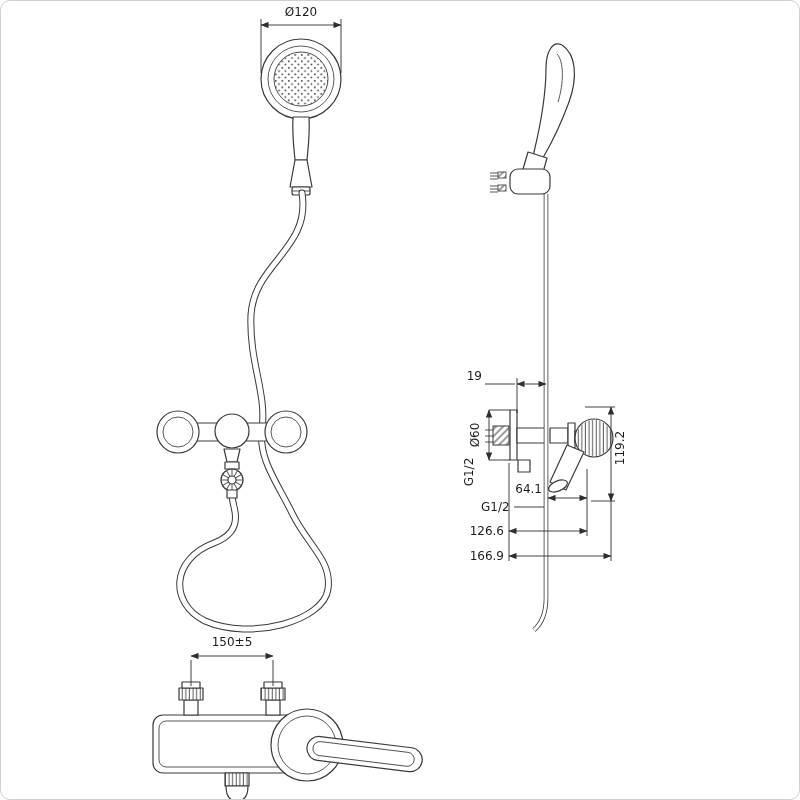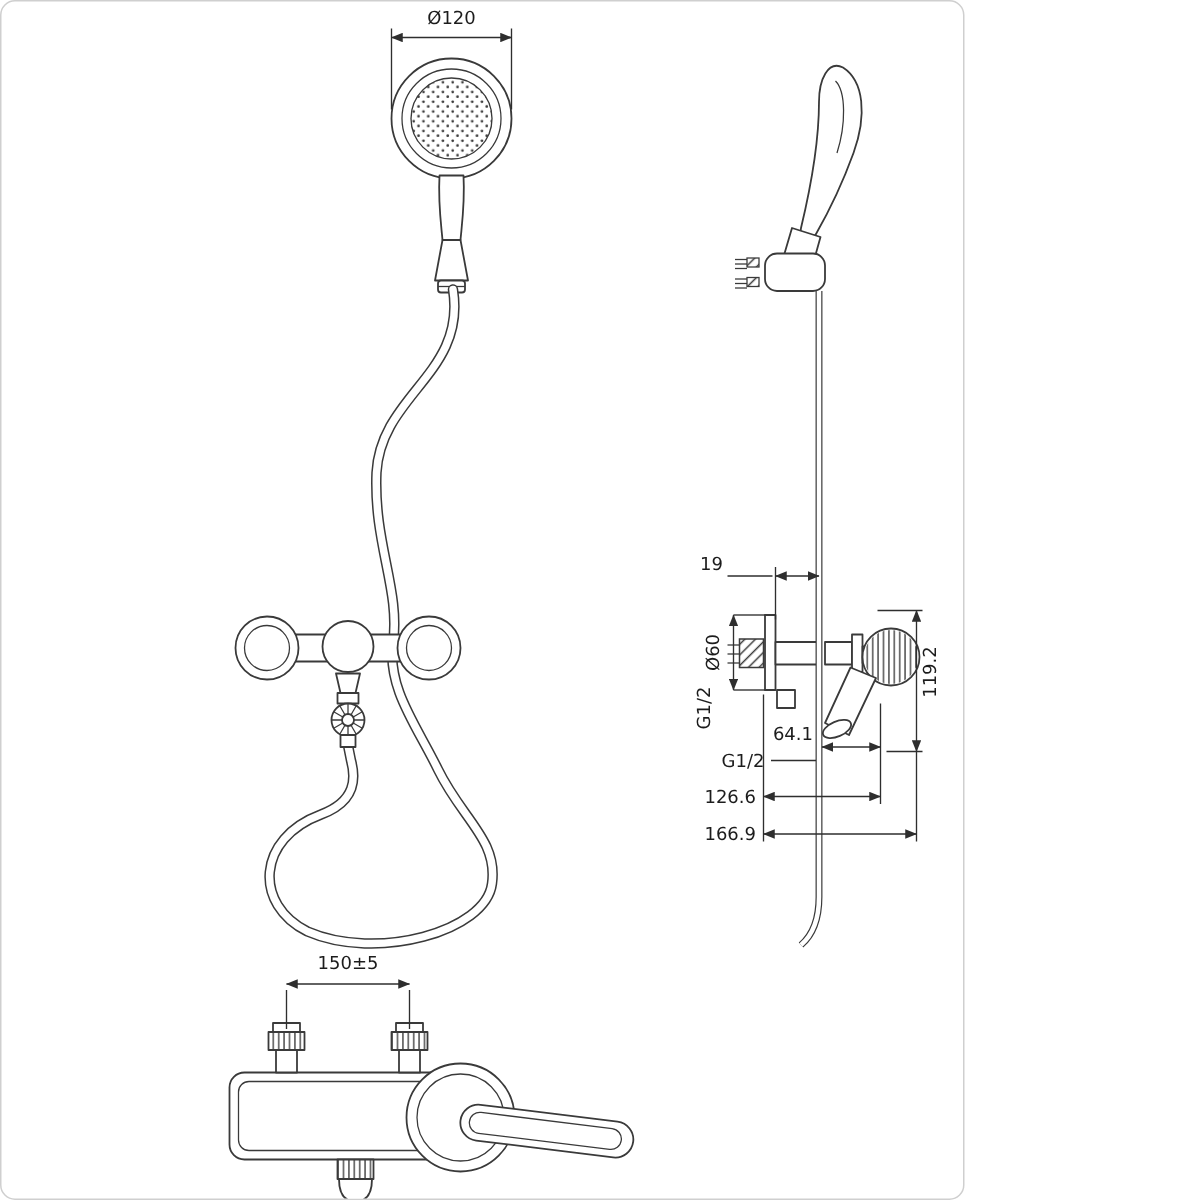--- a/index.html
+++ b/index.html
@@ -1,17 +1,17 @@
 <!DOCTYPE html>
 <html><head>
 <meta charset="utf-8">
 <style>
   html,body { margin:0; padding:0; background:#ffffff; }
   .frame {
-    position:relative; width:643px; height:800px; box-sizing:border-box;
+    position:relative; width:800px; height:800px; box-sizing:border-box;
     border:1px solid #cfcfcf; border-radius:10px; background:#ffffff; overflow:hidden;
     font-family:"DejaVu Sans", sans-serif;
     text-align:center;
   }
   svg { position:absolute; inset:0; }
   .fillw { fill:#ffffff; stroke:#3a3a3a; stroke-width:1.2; stroke-linejoin:round; }
   .thin  { fill:none;    stroke:#3a3a3a; stroke-width:0.85; }
   .dim   { fill:none;    stroke:#2e2e2e; stroke-width:0.9; }
   .hoseO { fill:none; stroke:#3a3a3a; stroke-width:7; stroke-linecap:round; }
   .hoseI { fill:none; stroke:#ffffff; stroke-width:5; stroke-linecap:round; }

